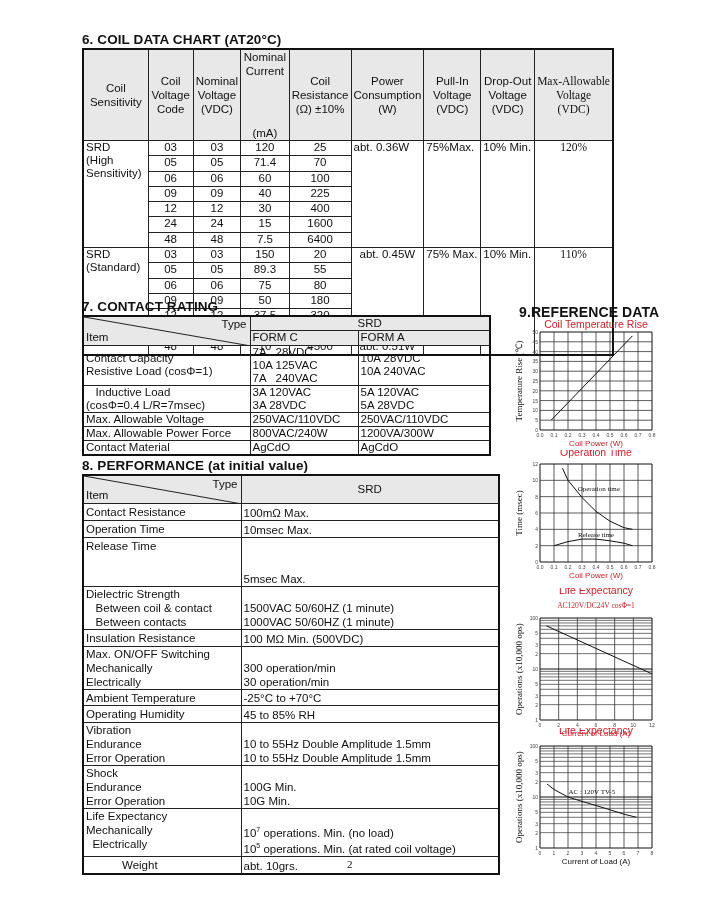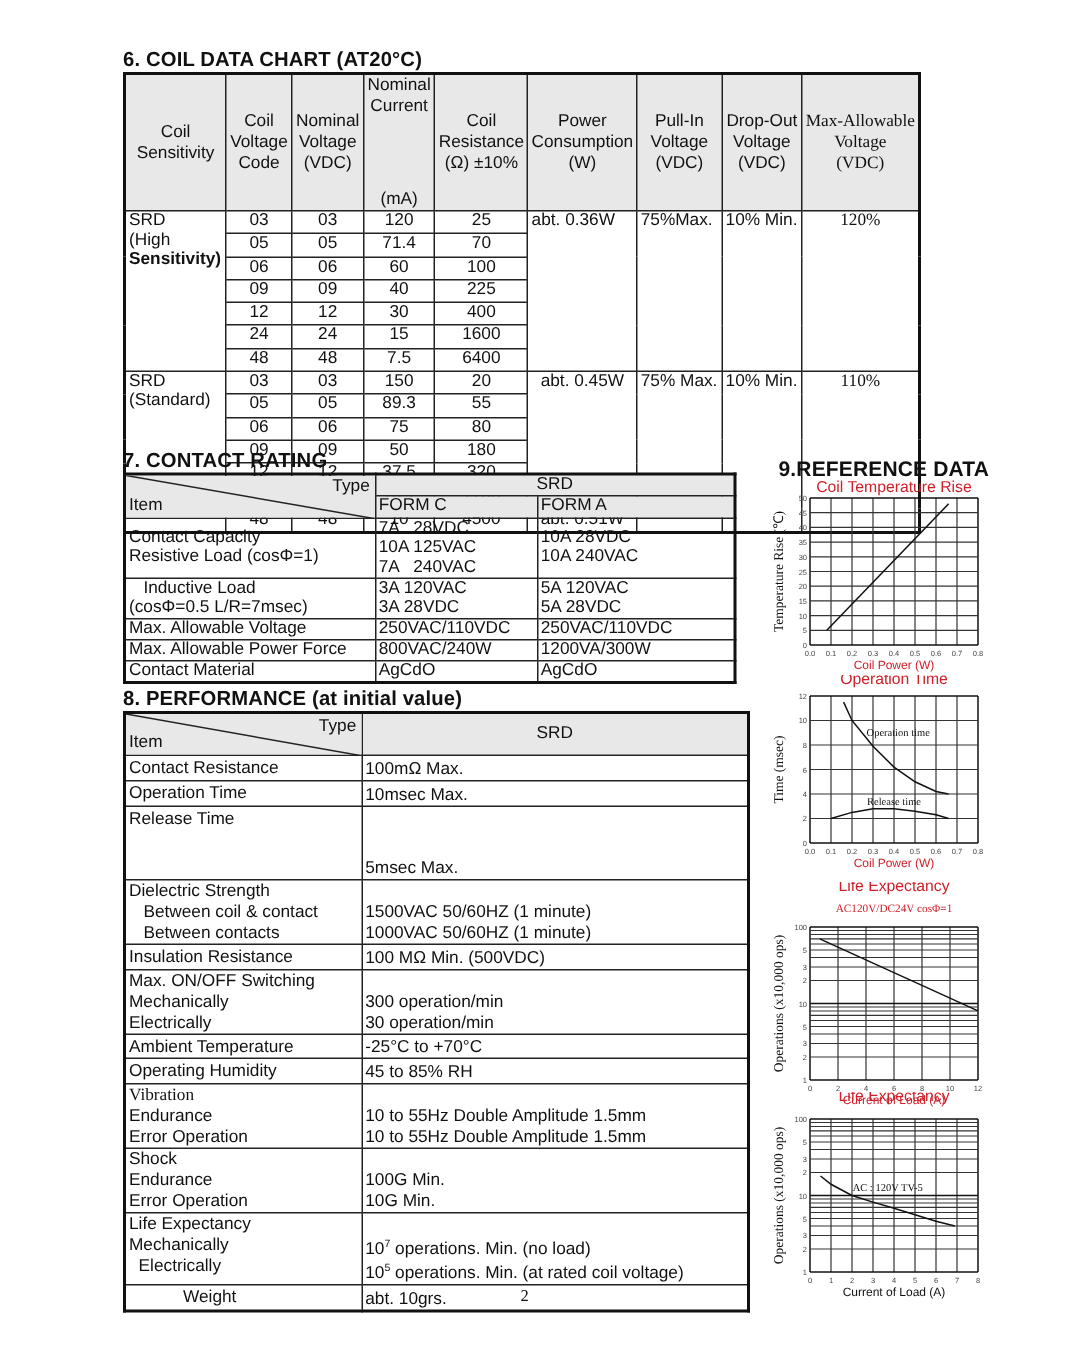--- a/index.html
+++ b/index.html
@@ -80,21 +80,21 @@
         <td class="serif" style="width: 74px;">
           <div style="white-space: pre;">Max-Allowable</div>
           <div style="white-space: pre;">Voltage</div>
           <div style="white-space: pre;">(VDC)</div>
         </td>
       </tr>
       <tr>
         <td rowspan="7">
           <div style="white-space: pre;">SRD</div>
           <div style="white-space: pre;">(High</div>
-          <div style="white-space: pre; font-weight: bold;">Sensitivity)</div>
+          <div style="white-space: pre;">Sensitivity)</div>
         </td>
         <td class="c">03</td>
         <td class="c">03</td>
         <td class="c">120</td>
         <td class="c">25</td>
         <td rowspan="7">abt. 0.36W</td>
         <td rowspan="7">75%Max.</td>
         <td rowspan="7">10% Min.</td>
         <td rowspan="7" class="c serif">120%</td>
       </tr>
@@ -216,21 +216,21 @@
           <div style="white-space: pre;">7A   240VAC</div>
         </td>
         <td style="vertical-align:middle">
           <div style="white-space: pre;">10A 28VDC</div>
           <div style="white-space: pre;">10A 240VAC</div>
         </td>
       </tr>
       <tr>
         <td style="vertical-align:middle">
           <div style="white-space: pre;">   Inductive Load</div>
-          <div style="white-space: pre;">(cosΦ=0.5 L/R=7msec)</div>
+          <div style="white-space: pre;">(cosΦ=0.4 L/R=7msec)</div>
         </td>
         <td>
           <div style="white-space: pre;">3A 120VAC</div>
           <div style="white-space: pre;">3A 28VDC</div>
         </td>
         <td style="vertical-align:middle">
           <div style="white-space: pre;">5A 120VAC</div>
           <div style="white-space: pre;">5A 28VDC</div>
         </td>
       </tr>
@@ -350,21 +350,21 @@
       <tr>
         <td style="padding-top: 1px;">
           <div style="white-space: pre;">Operating Humidity</div>
         </td>
         <td style="vertical-align: bottom; padding-top: 2px;">
           <div style="white-space: pre;">45 to 85% RH</div>
         </td>
       </tr>
       <tr>
         <td>
-          <div style="white-space: pre; font-family: Liberation Serif, serif;">Vibration</div>
+          <div style="white-space: pre;">Vibration</div>
           <div style="white-space: pre;">Endurance</div>
           <div style="white-space: pre;">Error Operation</div>
         </td>
         <td style="vertical-align:bottom">
           <div style="white-space: pre;">&nbsp;</div>
           <div style="white-space: pre;">10 to 55Hz Double Amplitude 1.5mm</div>
           <div style="white-space: pre;">10 to 55Hz Double Amplitude 1.5mm</div>
         </td>
       </tr>
       <tr>

